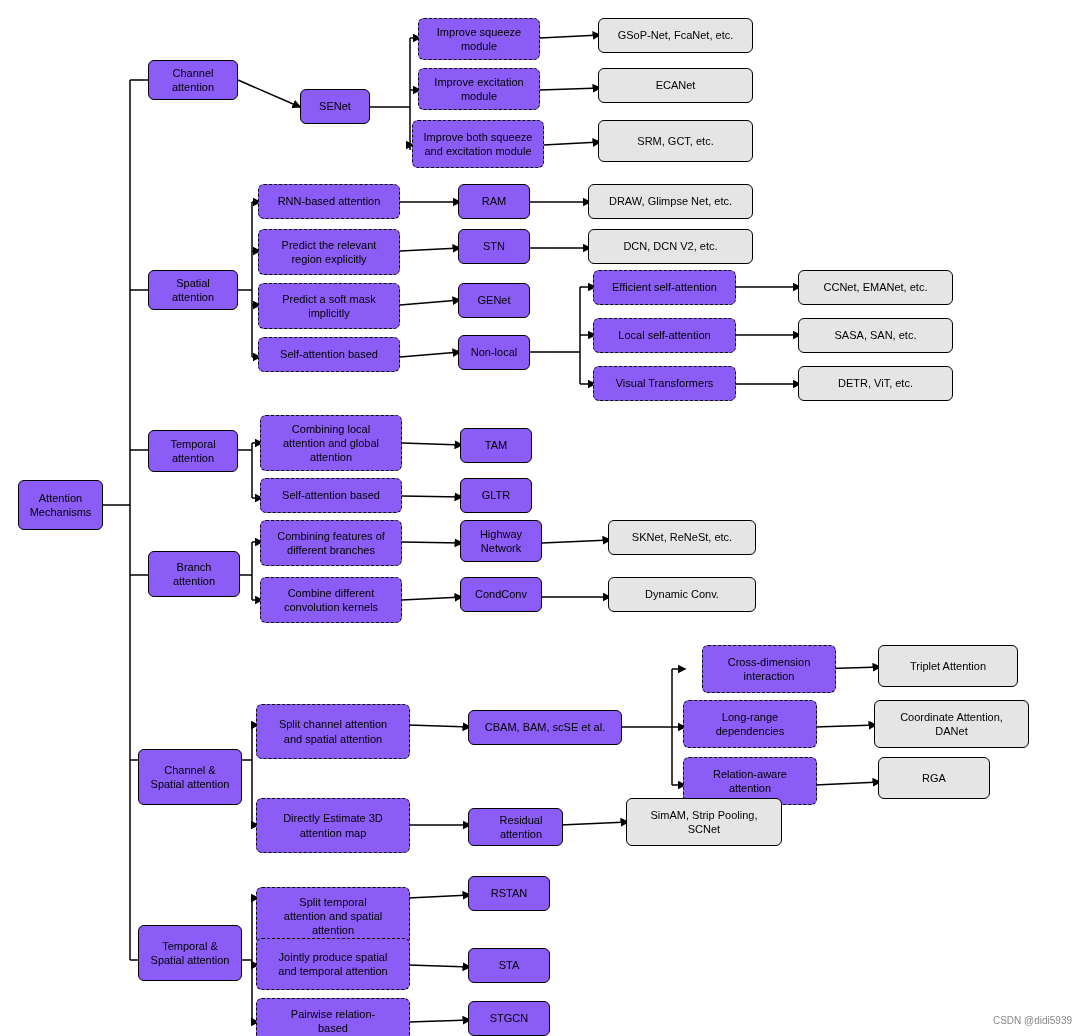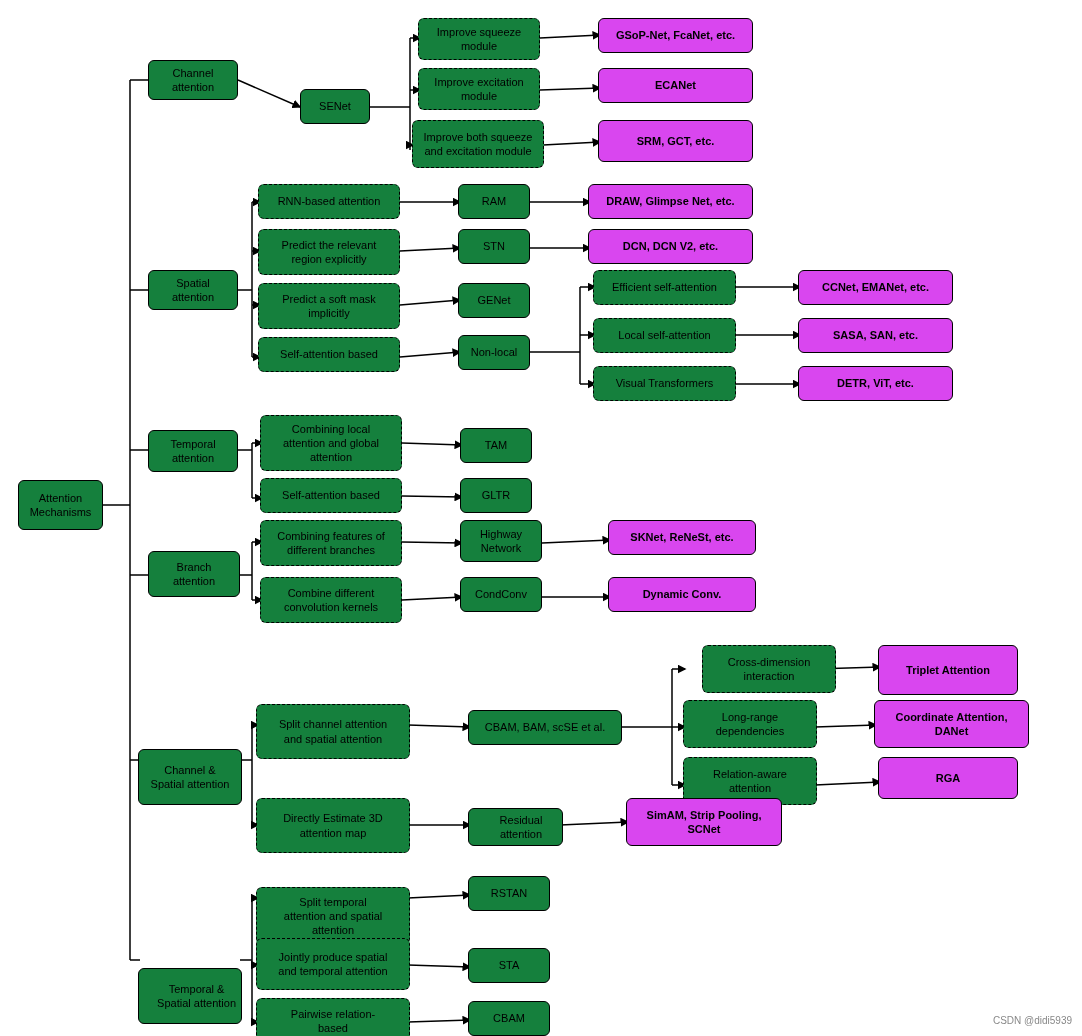--- a/index.html
+++ b/index.html
@@ -19,31 +19,30 @@
       min-height: 1036px;
     }
     .box {
       position: absolute;
       border: 1.5px solid #000;
       border-radius: 6px;
       display: flex;
       align-items: center;
       justify-content: center;
       text-align: center;
-      background: #15803d;
+      background: #8b5cf6;
       padding: 3px 5px;
       line-height: 1.3;
     }
     .box.dashed {
       border-style: dashed;
       border-radius: 6px;
     }
     .box.gray {
-      background: #d946ef;
-      font-weight: bold;
+      background: #e5e5e5;
     }
     svg.arrows {
       position: absolute;
       top: 0;
       left: 0;
       width: 1082px;
       height: 1036px;
       pointer-events: none;
     }
     .watermark {
@@ -358,45 +357,45 @@
   </div>
 
   <div class="box dashed" style="left:683px;top:700px;width:134px;height:48px;">
     <span>Long-range<br>dependencies</span>
   </div>
 
   <div class="box dashed" style="left:683px;top:757px;width:134px;height:48px;">
     <span>Relation-aware<br>attention</span>
   </div>
 
-  <div class="box gray" style="left:878px;top:645px;width:140px;height:50px;align-items:center;">
+  <div class="box gray" style="left:878px;top:645px;width:140px;height:42px;align-items:center;">
     <span>Triplet Attention</span>
   </div>
 
   <div class="box gray" style="left:874px;top:700px;width:155px;height:48px;">
     <span>Coordinate Attention,<br>DANet</span>
   </div>
 
-  <div class="box gray" style="left:878px;top:757px;width:140px;height:42px;">
+  <div class="box gray" style="left:878px;top:757px;width:112px;height:42px;">
     <span>RGA</span>
   </div>
 
   <div class="box dashed" style="left:256px;top:798px;width:154px;height:55px;">
     <span>Directly Estimate 3D<br>attention map</span>
   </div>
 
   <div class="box" style="left:468px;top:808px;width:95px;height:38px;padding-left:16px;">
     <span>Residual<br>attention</span>
   </div>
 
   <div class="box gray" style="left:626px;top:798px;width:156px;height:48px;">
     <span>SimAM, Strip Pooling,<br>SCNet</span>
   </div>
 
-  <div class="box" style="left:138px;top:968px;width:104px;height:56px;justify-content:flex-end;">
+  <div class="box" style="left:138px;top:925px;width:104px;height:56px;">
     <span>Temporal &amp;<br>Spatial attention</span>
   </div>
 
   <div class="box dashed" style="left:256px;top:887px;width:154px;height:58px;">
     <span>Split temporal<br>attention and spatial<br>attention</span>
   </div>
 
   <div class="box" style="left:468px;top:876px;width:82px;height:35px;">
     <span>RSTAN</span>
   </div>
@@ -407,17 +406,17 @@
 
   <div class="box" style="left:468px;top:948px;width:82px;height:35px;">
     <span>STA</span>
   </div>
 
   <div class="box dashed" style="left:256px;top:998px;width:154px;height:46px;">
     <span>Pairwise relation-<br>based</span>
   </div>
 
   <div class="box" style="left:468px;top:1001px;width:82px;height:35px;">
-    <span>CBAM</span>
+    <span>STGCN</span>
   </div>
 
   <div class="watermark">CSDN @didi5939</div>
 </div>
 
 </body></html>

